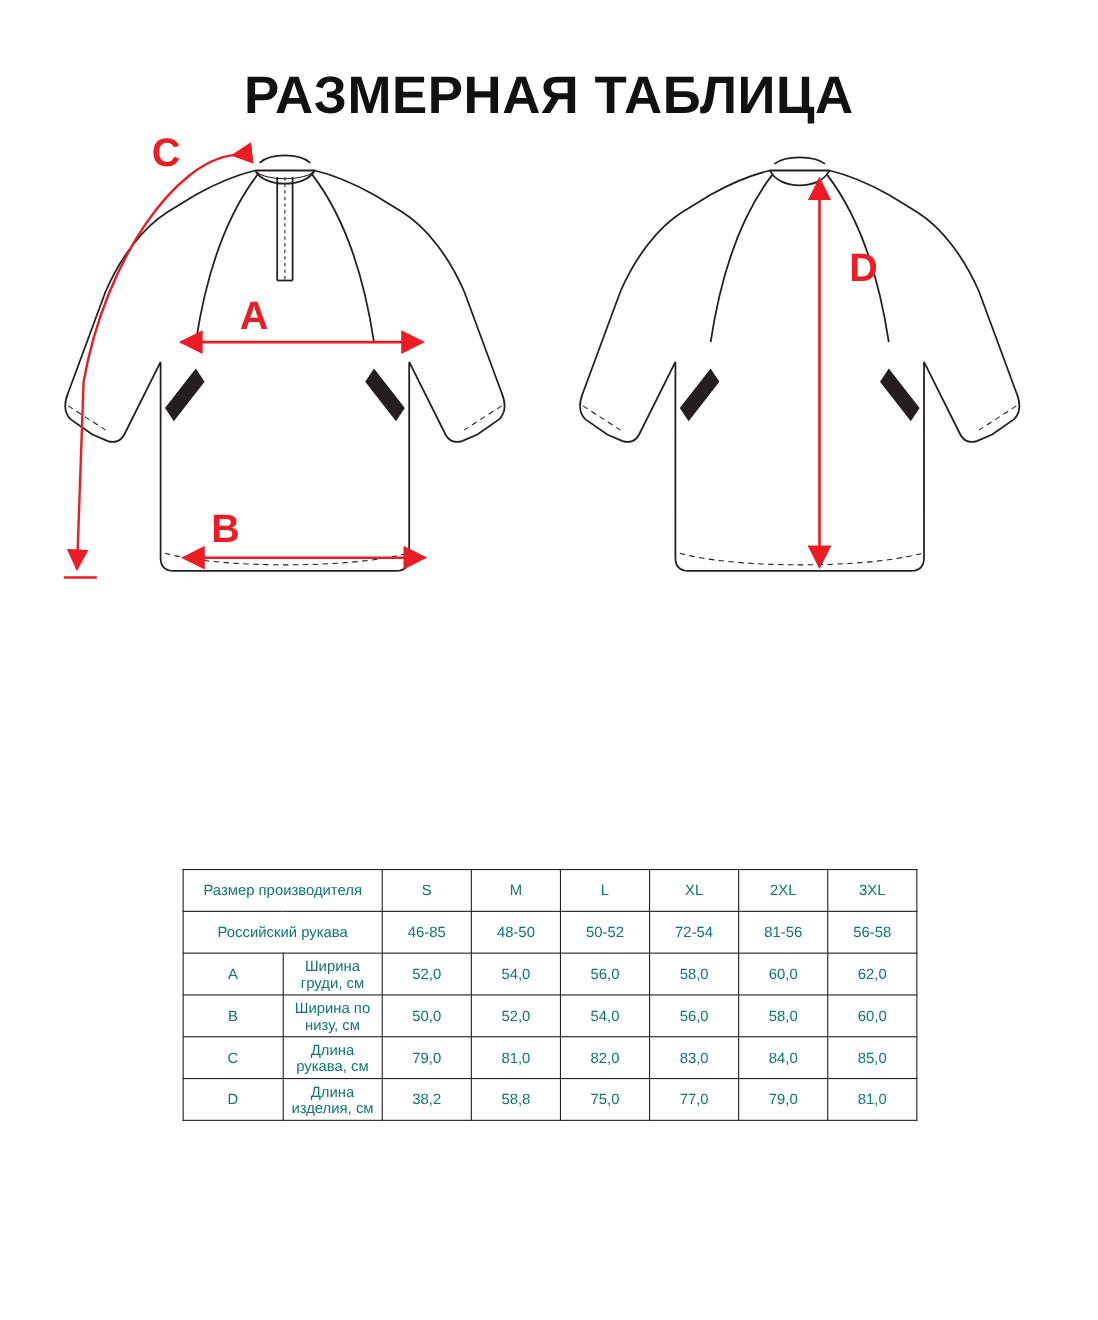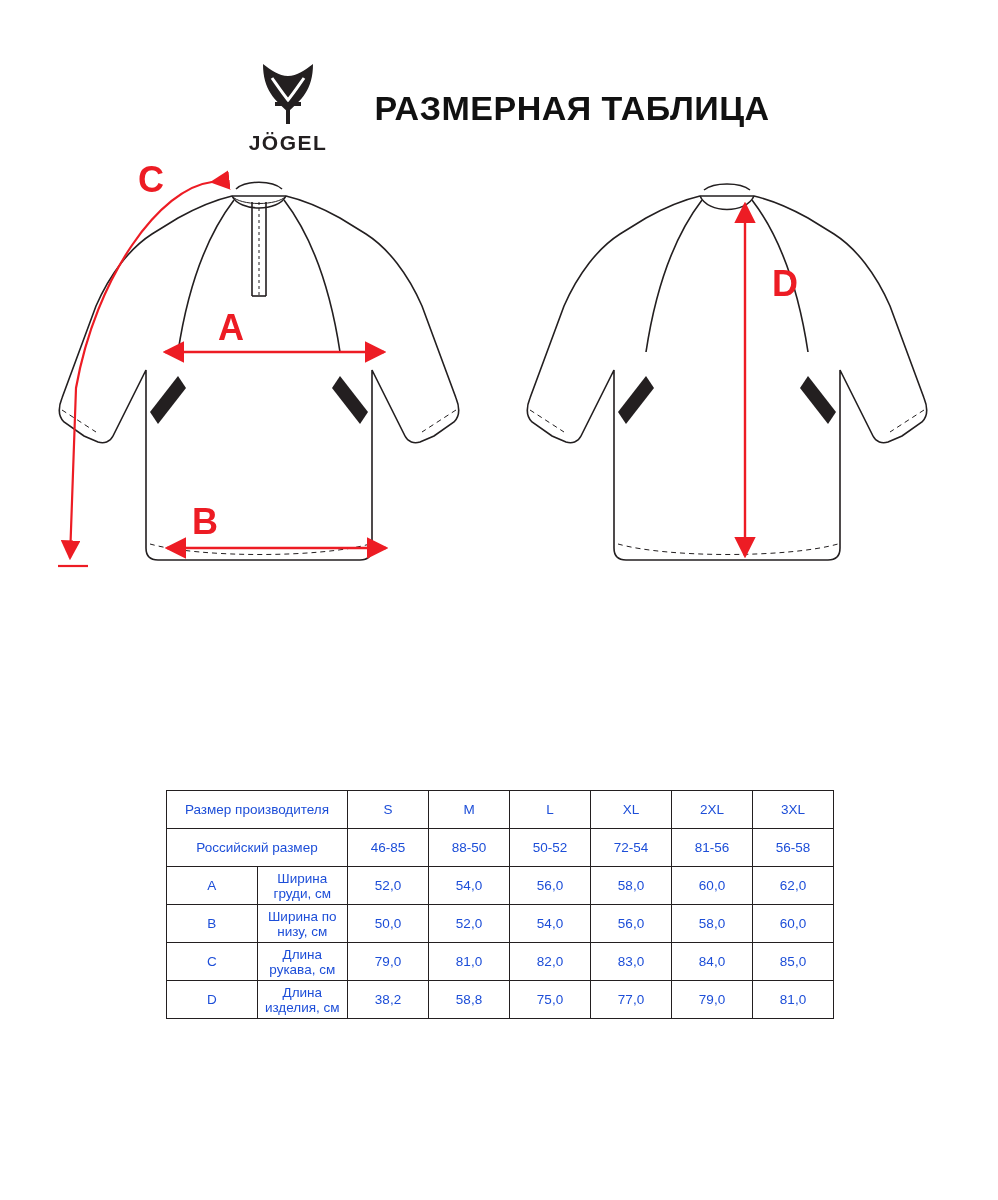--- a/index.html
+++ b/index.html
@@ -33,21 +33,21 @@
   .logo-mark {
     width: 58px;
     height: 66px;
   }
   .logo-word {
     margin-top: 4px;
     width: 108px;
     height: 26px;
   }
   .title {
-    font-size: 34px;
+    font-size: 48px;
     font-weight: bold;
     letter-spacing: 0.5px;
     color: #111111;
     white-space: nowrap;
   }
 
   
   .illustration {
     position: relative;
     width: 998px;
@@ -69,46 +69,35 @@
   table.size-table {
     border-collapse: collapse;
     width: 666px;
     table-layout: fixed;
   }
   table.size-table td, table.size-table th {
     border: 1px solid #231f20;
     text-align: center;
     font-size: 13.5px;
     font-weight: normal;
-    color: #1d4ed8;
+    color: #0f766e;
     height: 37px;
     padding: 0 2px;
   }
   .col-letter { width: 32px; font-weight: bold; font-size: 14px; }
   .col-label  { width: 176px; text-align: left; padding-left: 10px; }
   .label-bold { font-weight: bold; font-size: 14px; text-align: center; padding-left: 0; }
   .size-col { width: 76px; }
   .row-head td { font-weight: bold; }
   .num { font-size: 13px; }
 </style>
 </head>
 <body>
 
 <div class="header">
-  <div class="logo">
-    <svg class="logo-mark" viewBox="0 0 58 66">
-      <path d="M4 4 C4 30, 16 40, 29 52 C42 40, 54 30, 54 4 C46 10, 38 16, 29 16 C20 16, 12 10, 4 4 Z" fill="#231f20"></path>
-      <path d="M29 30 L29 64" stroke="#231f20" stroke-width="4" fill="none"></path>
-      <path d="M16 44 L42 44" stroke="#231f20" stroke-width="4" fill="none"></path>
-      <path d="M13 18 C20 28, 24 34, 29 40 C34 34, 38 28, 45 18" fill="none" stroke="#ffffff" stroke-width="3"></path>
-    </svg>
-    <svg class="logo-word" viewBox="0 0 108 26">
-      <text x="54" y="20" text-anchor="middle" font-family="Liberation Sans, sans-serif" font-size="21" font-weight="bold" letter-spacing="1.5" fill="#231f20">JÖGEL</text>
-    </svg>
-  </div>
   <div class="title">РАЗМЕРНАЯ ТАБЛИЦА</div>
 </div>
 
 <div class="illustration">
   <svg width="998" height="530" viewBox="0 0 998 530">
     <defs>
       <marker id="arrR" markerWidth="9" markerHeight="9" refX="8" refY="4.5" orient="auto">
         <path d="M0,0 L9,4.5 L0,9 z" fill="#ed1c24"></path>
       </marker>
       <marker id="arrL" markerWidth="9" markerHeight="9" refX="1" refY="4.5" orient="auto">
@@ -230,23 +219,23 @@
         <td class="col-label label-bold" colspan="2">Размер производителя</td>
         <td class="size-col">S</td>
         <td class="size-col">M</td>
         <td class="size-col">L</td>
         <td class="size-col">XL</td>
         <td class="size-col">2XL</td>
         <td class="size-col">3XL</td>
       </tr>
 
       <tr class="row-head">
-        <td class="col-label label-bold" colspan="2">Российский размер</td>
+        <td class="col-label label-bold" colspan="2">Российский рукава</td>
         <td class="num">46-85</td>
-        <td class="num">88-50</td>
+        <td class="num">48-50</td>
         <td class="num">50-52</td>
         <td class="num">72-54</td>
         <td class="num">81-56</td>
         <td class="num">56-58</td>
       </tr>
 
 
       <tr>
         <td class="col-letter">A</td>
         <td class="col-label">Ширина груди, см</td>

